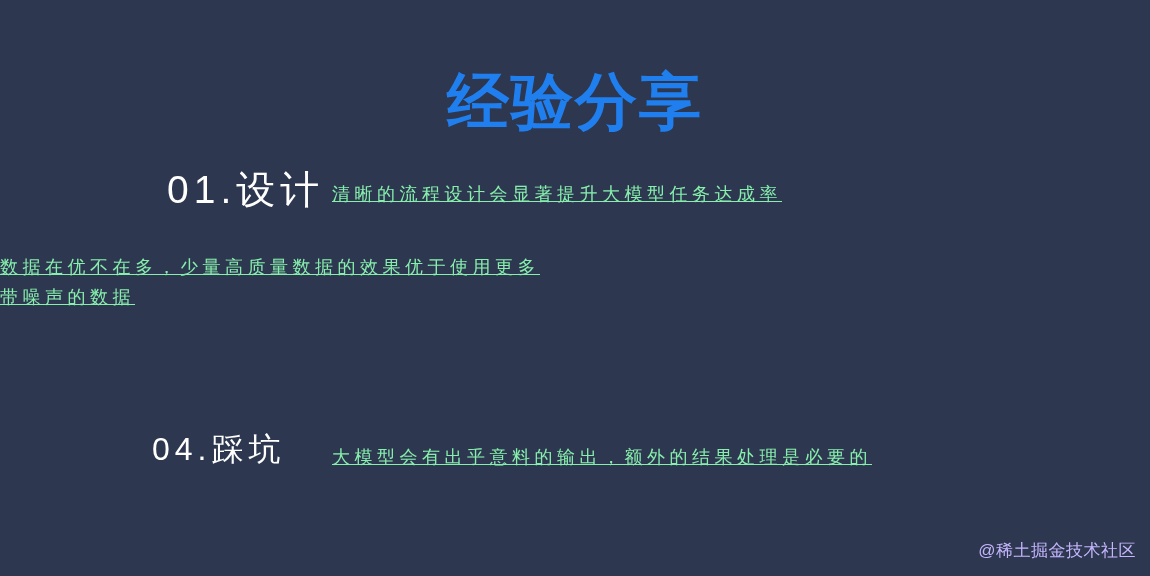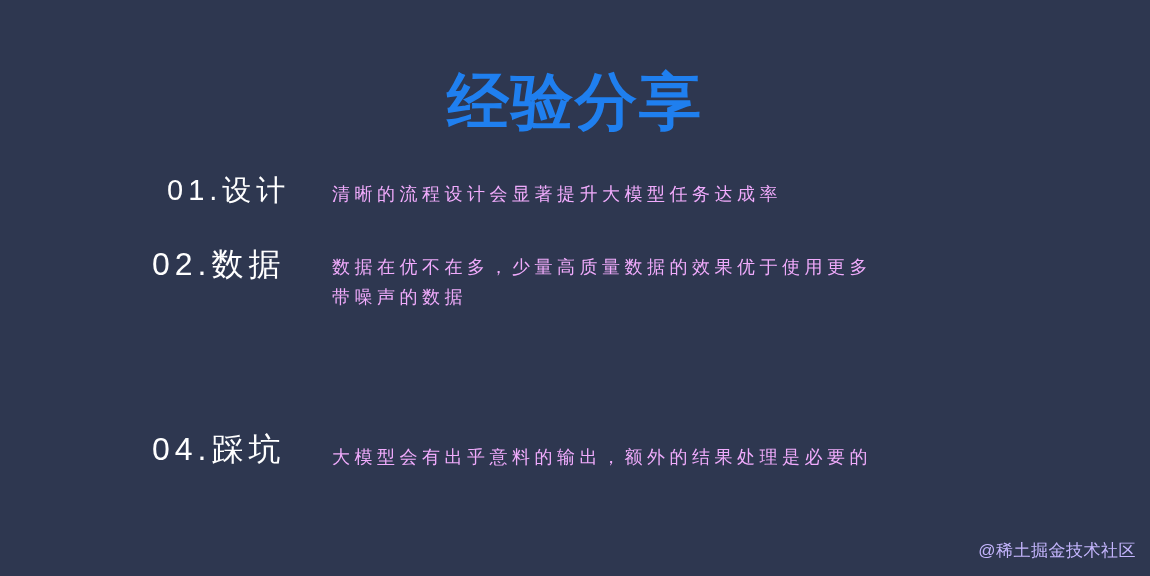--- a/index.html
+++ b/index.html
@@ -57,41 +57,42 @@
 
   .item-label {
     flex: 0 0 auto;
     color: #ffffff;
     white-space: nowrap;
     font-weight: 400;
   }
   .item-row.row-0 .item-label {
     width: 165px;
     margin-left: 167px;
-    font-size: 29px;
+    font-size: 39px;
     line-height: 36px;
     letter-spacing: 5px;
   }
   .item-row.row-1 .item-label,
   .item-row.row-2 .item-label,
   .item-row.row-3 .item-label {
     width: 180px;
     margin-left: 152px;
     font-size: 32px;
     line-height: 40px;
     letter-spacing: 5px;
   }
   .item-body {
     flex: 0 0 auto;
-    color: #f0abfc;
+    color: #86efac;
     font-size: 18px;
     line-height: 30px;
     letter-spacing: 4.5px;
     white-space: pre-line;
     max-width: 680px;
+    text-decoration: underline;
   }
   .item-row.row-0 .item-body { margin-top: 7px; }
   .item-row.row-1 .item-body { margin-top: 8px; }
   .item-row.row-2 .item-body { margin-top: 9px; }
   .item-row.row-3 .item-body { margin-top: 13px; }
 
   
   .watermark {
     position: absolute;
     right: 14px;
@@ -112,21 +113,20 @@
   <div class="slide-title">经验分享</div>
 
   <div class="items">
 
     <div class="item-row row-0">
       <div class="item-label">01.设计</div>
       <div class="item-body">清晰的流程设计会显著提升大模型任务达成率</div>
     </div>
 
     <div class="item-row row-1">
-      <div class="item-label">02.数据</div>
       <div class="item-body">数据在优不在多，少量高质量数据的效果优于使用更多
 带噪声的数据</div>
     </div>
 
     <div class="item-row row-2">
     </div>
 
     <div class="item-row row-3">
       <div class="item-label">04.踩坑</div>
       <div class="item-body">大模型会有出乎意料的输出，额外的结果处理是必要的</div>

